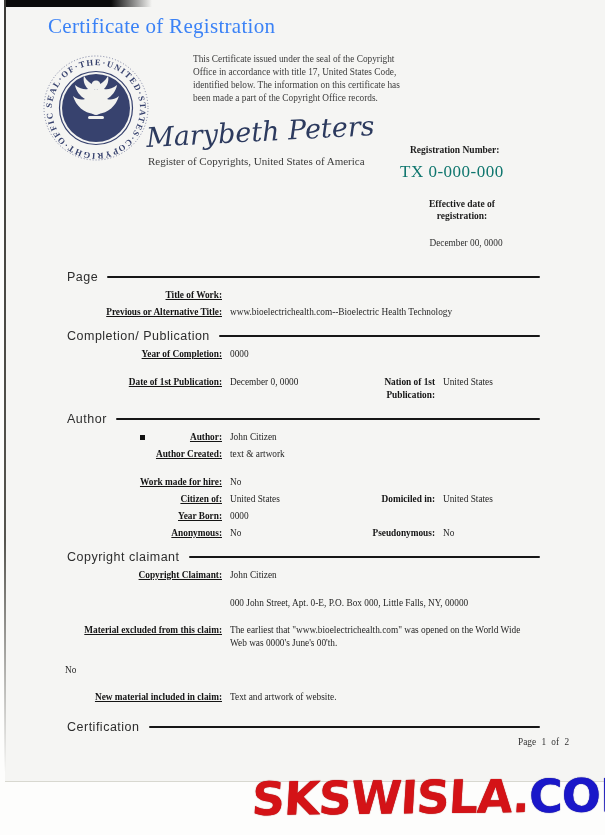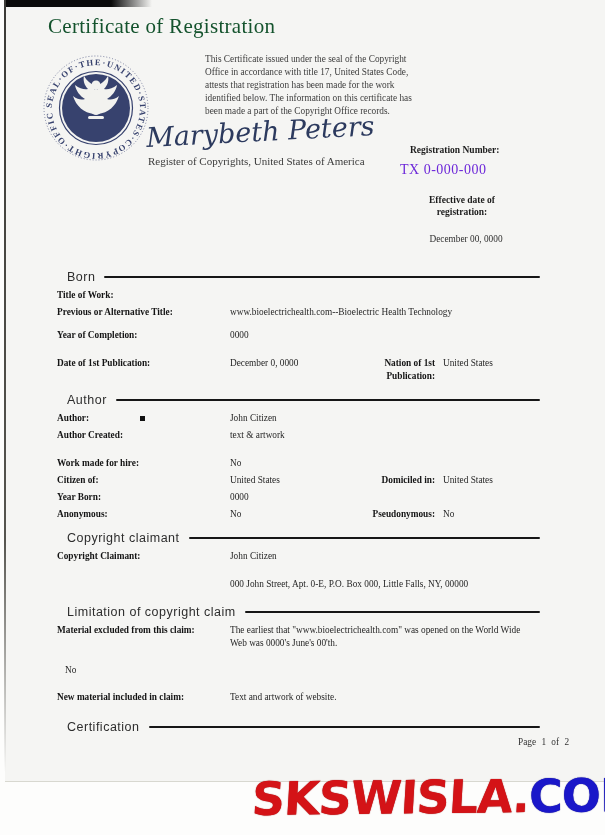--- a/index.html
+++ b/index.html
@@ -17,56 +17,56 @@
   .edge-left{
     position:absolute;left:4px;top:0;width:2px;height:772px;
     background:linear-gradient(to bottom,#3c3b37 0%,#56554f 70%,rgba(90,89,83,0));
   }
   .edge-top{
     position:absolute;left:6px;top:0;width:146px;height:7px;
     background:linear-gradient(to right,#0b0b0b 72%,rgba(11,11,11,0));
   }
   .doc-title{
     position:absolute;left:48px;top:14px;
-    font-size:21px;font-weight:normal;color:#14532d;letter-spacing:.3px;margin:0;
+    font-size:21px;font-weight:normal;color:#3b82f6;letter-spacing:.3px;margin:0;
   }
   .seal{position:absolute;left:40px;top:52px;width:112px;height:112px;}
   .statement{
-    position:absolute;left:205px;top:53px;width:215px;
+    position:absolute;left:193px;top:53px;width:215px;
     font-size:9.3px;line-height:13px;color:#3c3c3c;
   }
   .signature{
     position:absolute;left:146px;top:116px;
     font-size:27px;font-style:italic;color:#2c3a5e;
     font-family:"DejaVu Serif","Liberation Serif",serif;
     transform:rotate(-3deg);white-space:nowrap;
   }
   .sig-caption{
     position:absolute;left:148px;top:155px;font-size:11px;color:#3c3c3c;
   }
   .regblock{position:absolute;left:400px;top:145px;width:190px;}
   .reg-label{font-size:9.5px;font-weight:bold;color:#1c1c1c;padding-left:10px;}
-  .reg-number{font-size:14px;color:#6d28d9;margin-top:7px;letter-spacing:.5px;}
+  .reg-number{font-size:17px;color:#0f766e;margin-top:7px;letter-spacing:.5px;}
   .eff-label{
     font-size:9.5px;font-weight:bold;color:#1c1c1c;
     width:92px;margin:16px 0 0 16px;text-align:center;line-height:12px;
   }
   .eff-date{font-size:9.3px;color:#2f2f2f;width:116px;margin:16px 0 0 8px;text-align:center;}
   .sections{position:absolute;left:57px;top:270px;width:483px;}
   .section{margin-bottom:10px;}
   .sec-head{
     display:flex;align-items:center;margin:0 0 5px 0;
     font-family:"Liberation Sans","DejaVu Sans",sans-serif;
     font-size:12.5px;color:#2d2d2d;letter-spacing:.5px;
   }
   .sec-head .head-label{white-space:nowrap;padding-left:10px;}
   .sec-head .rule{flex:1;height:2.5px;background:#161616;margin-left:9px;border-radius:2px;}
   .row{display:flex;margin-bottom:4px;font-size:9.3px;line-height:13px;position:relative;}
   .row.gap-before{margin-top:15px;}
-  .lbl{width:165px;flex-shrink:0;text-align:left;font-weight:bold;color:#141414;}
+  .lbl{width:165px;flex-shrink:0;text-align:right;font-weight:bold;color:#141414;text-decoration:underline;}
   .val{margin-left:8px;color:#262626;}
   .val.fixed{width:110px;flex-shrink:0;}
   .val.wide{width:302px;}
   .lbl2{width:95px;flex-shrink:0;text-align:right;font-weight:bold;color:#141414;}
   .val2{margin-left:8px;color:#262626;}
   .bullet{position:absolute;left:83px;top:4px;width:5px;height:5px;background:#111;}
   .page-num{position:absolute;left:518px;top:737px;font-size:9.3px;color:#333;word-spacing:3px;}
   .watermark{
     position:absolute;left:252px;top:770px;white-space:nowrap;
     font-family:"DejaVu Sans","Liberation Sans",sans-serif;
@@ -101,52 +101,55 @@
     <path d="M58,62 C68,61 76,54 79,44 C74,48 70,48 67,47 C72,44 76,39 77,33 C72,37 67,38 64,37 C68,33 69,28 68,24 C65,29 61,32 58,33 Z"></path>
     <ellipse cx="56" cy="50" rx="8" ry="13"></ellipse>
     <circle cx="56" cy="33" r="4.5"></circle>
     <rect x="48" y="64" width="16" height="3" rx="1.5"></rect>
   </g>
 </svg>
 
 <div class="statement">
   <div>This Certificate issued under the seal of the Copyright</div>
   <div>Office in accordance with title 17, United States Code,</div>
-  <div>attests that registration has been made for the work</div>
   <div>identified below. The information on this certificate has</div>
   <div>been made a part of the Copyright Office records.</div>
 </div>
 
 <div class="signature">Marybeth Peters</div>
 <div class="sig-caption">Register of Copyrights, United States of America</div>
 
 <div class="regblock">
   <div class="reg-label">Registration Number:</div>
   <div class="reg-number">TX 0-000-000</div>
   <div class="eff-label">Effective date of registration:</div>
   <div class="eff-date">December 00, 0000</div>
 </div>
 
 <div class="sections">
 
   <div class="section">
     <div class="sec-head">
-      <span class="head-label">Born</span>
+      <span class="head-label">Page</span>
       <span class="rule"></span>
     </div>
     <div class="row">
       <span class="lbl">Title of Work:</span>
     </div>
     <div class="row">
       <span class="lbl">Previous or Alternative Title:</span>
       <span class="val">www.bioelectrichealth.com--Bioelectric Health Technology</span>
     </div>
   </div>
 
   <div class="section">
+    <div class="sec-head">
+      <span class="head-label">Completion/ Publication</span>
+      <span class="rule"></span>
+    </div>
     <div class="row">
       <span class="lbl">Year of Completion:</span>
       <span class="val">0000</span>
     </div>
     <div class="row gap-before">
       <span class="lbl">Date of 1st Publication:</span>
       <span class="val fixed">December 0, 0000</span>
       <span class="lbl2">Nation of 1st Publication:</span>
       <span class="val2">United States</span>
     </div>
@@ -197,24 +200,20 @@
       <span class="lbl">Copyright Claimant:</span>
       <span class="val">John Citizen</span>
     </div>
     <div class="row gap-before" style="margin-bottom:14px;">
       <span class="lbl"></span>
       <span class="val">000 John Street, Apt. 0-E, P.O. Box 000, Little Falls, NY, 00000</span>
     </div>
   </div>
 
   <div class="section">
-    <div class="sec-head">
-      <span class="head-label">Limitation of copyright claim</span>
-      <span class="rule"></span>
-    </div>
     <div class="row">
       <span class="lbl">Material excluded from this claim:</span>
       <span class="val wide">The earliest that "www.bioelectrichealth.com" was opened on the World Wide Web was 0000's June's 00'th.</span>
     </div>
     <div class="row gap-before" style="margin-top:14px;">
       <span class="val">No</span>
     </div>
     <div class="row gap-before" style="margin-top:14px;margin-bottom:16px;">
       <span class="lbl">New material included in claim:</span>
       <span class="val">Text and artwork of website.</span>

